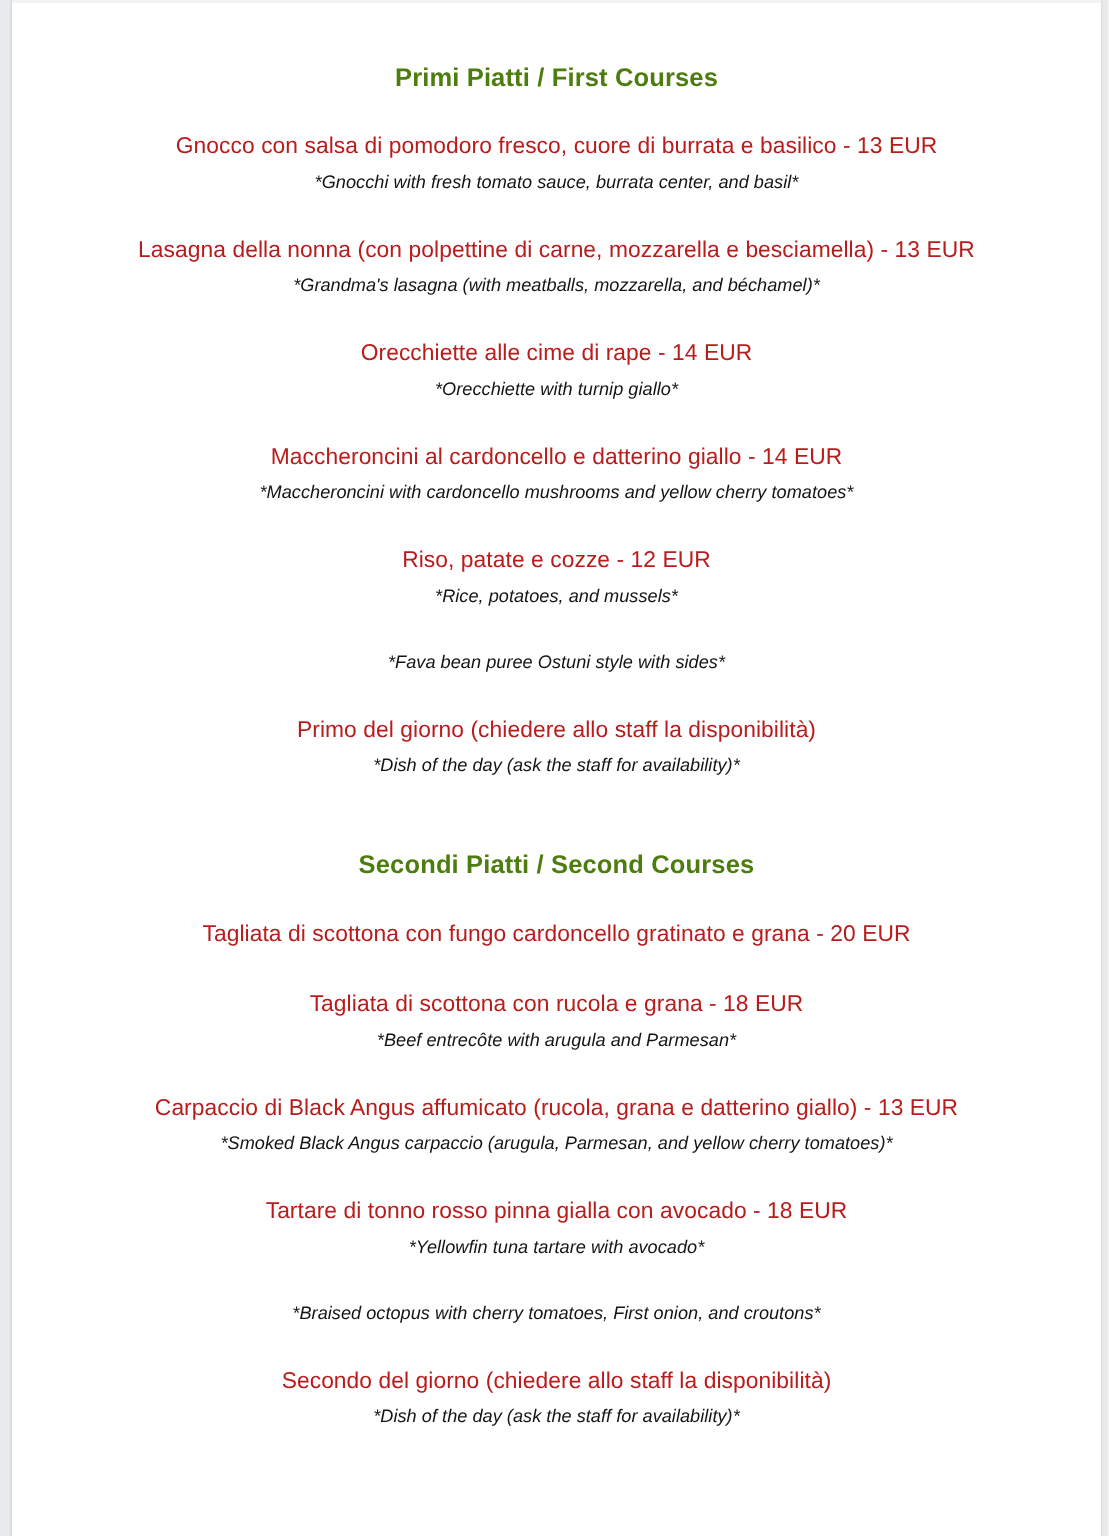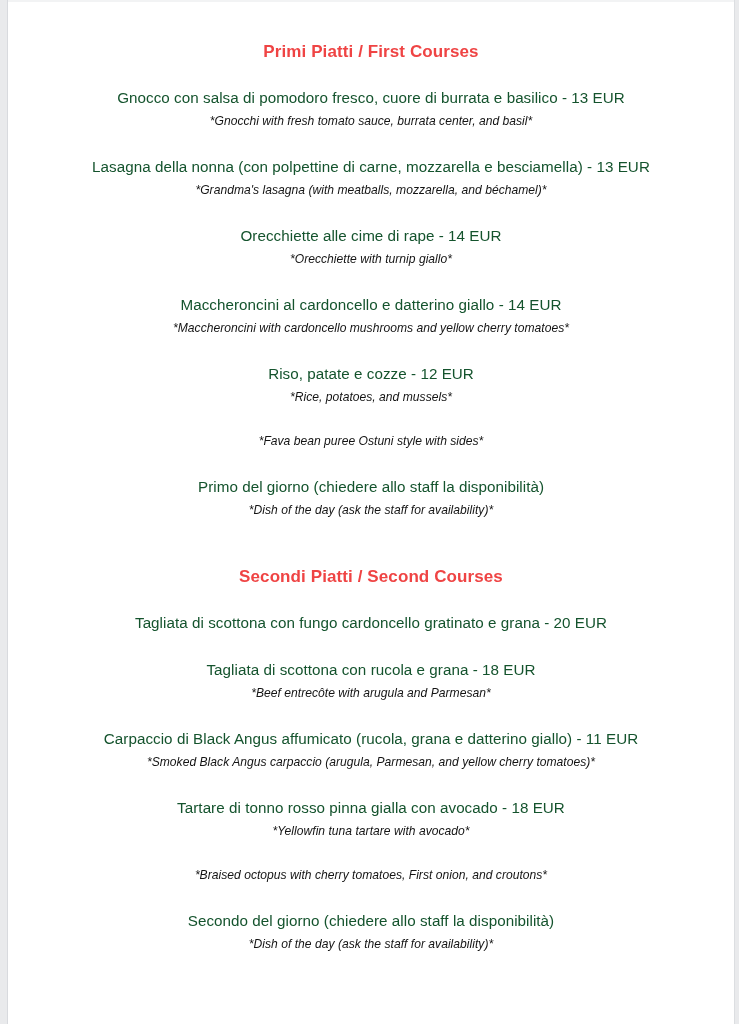--- a/index.html
+++ b/index.html
@@ -31,21 +31,21 @@
   }
 
   .menu-section {
     width: 100%;
   }
 
   .section-heading {
     text-align: center;
     font-size: 17px;
     font-weight: bold;
-    color: #ef4444;
+    color: #4d7c0f;
     letter-spacing: 0.1px;
     margin: 0;
     padding: 0;
     line-height: 20px;
   }
 
   .menu-section.first .section-heading {
     margin-top: 10px;
   }
 
@@ -65,21 +65,21 @@
   }
 
   .menu-item:first-child {
     margin-top: 26px;
   }
 
   .item-name {
     display: block;
     font-size: 15.2px;
     font-weight: normal;
-    color: #14532d;
+    color: #b91c1c;
     line-height: 19px;
     letter-spacing: 0.05px;
   }
 
   .item-desc {
     display: block;
     font-size: 12.1px;
     font-style: italic;
     color: #141414;
     line-height: 16px;
@@ -131,21 +131,21 @@
       <h2 class="section-heading">Secondi Piatti / Second Courses</h2>
       <ul class="items-list">
         <li class="menu-item">
           <span class="item-name">Tagliata di scottona con fungo cardoncello gratinato e grana - 20 EUR</span>
         </li>
         <li class="menu-item">
           <span class="item-name">Tagliata di scottona con rucola e grana - 18 EUR</span>
           <span class="item-desc">*Beef entrecôte with arugula and Parmesan*</span>
         </li>
         <li class="menu-item">
-          <span class="item-name">Carpaccio di Black Angus affumicato (rucola, grana e datterino giallo) - 11 EUR</span>
+          <span class="item-name">Carpaccio di Black Angus affumicato (rucola, grana e datterino giallo) - 13 EUR</span>
           <span class="item-desc">*Smoked Black Angus carpaccio (arugula, Parmesan, and yellow cherry tomatoes)*</span>
         </li>
         <li class="menu-item">
           <span class="item-name">Tartare di tonno rosso pinna gialla con avocado - 18 EUR</span>
           <span class="item-desc">*Yellowfin tuna tartare with avocado*</span>
         </li>
         <li class="menu-item">
           <span class="item-desc">*Braised octopus with cherry tomatoes, First onion, and croutons*</span>
         </li>
         <li class="menu-item">

